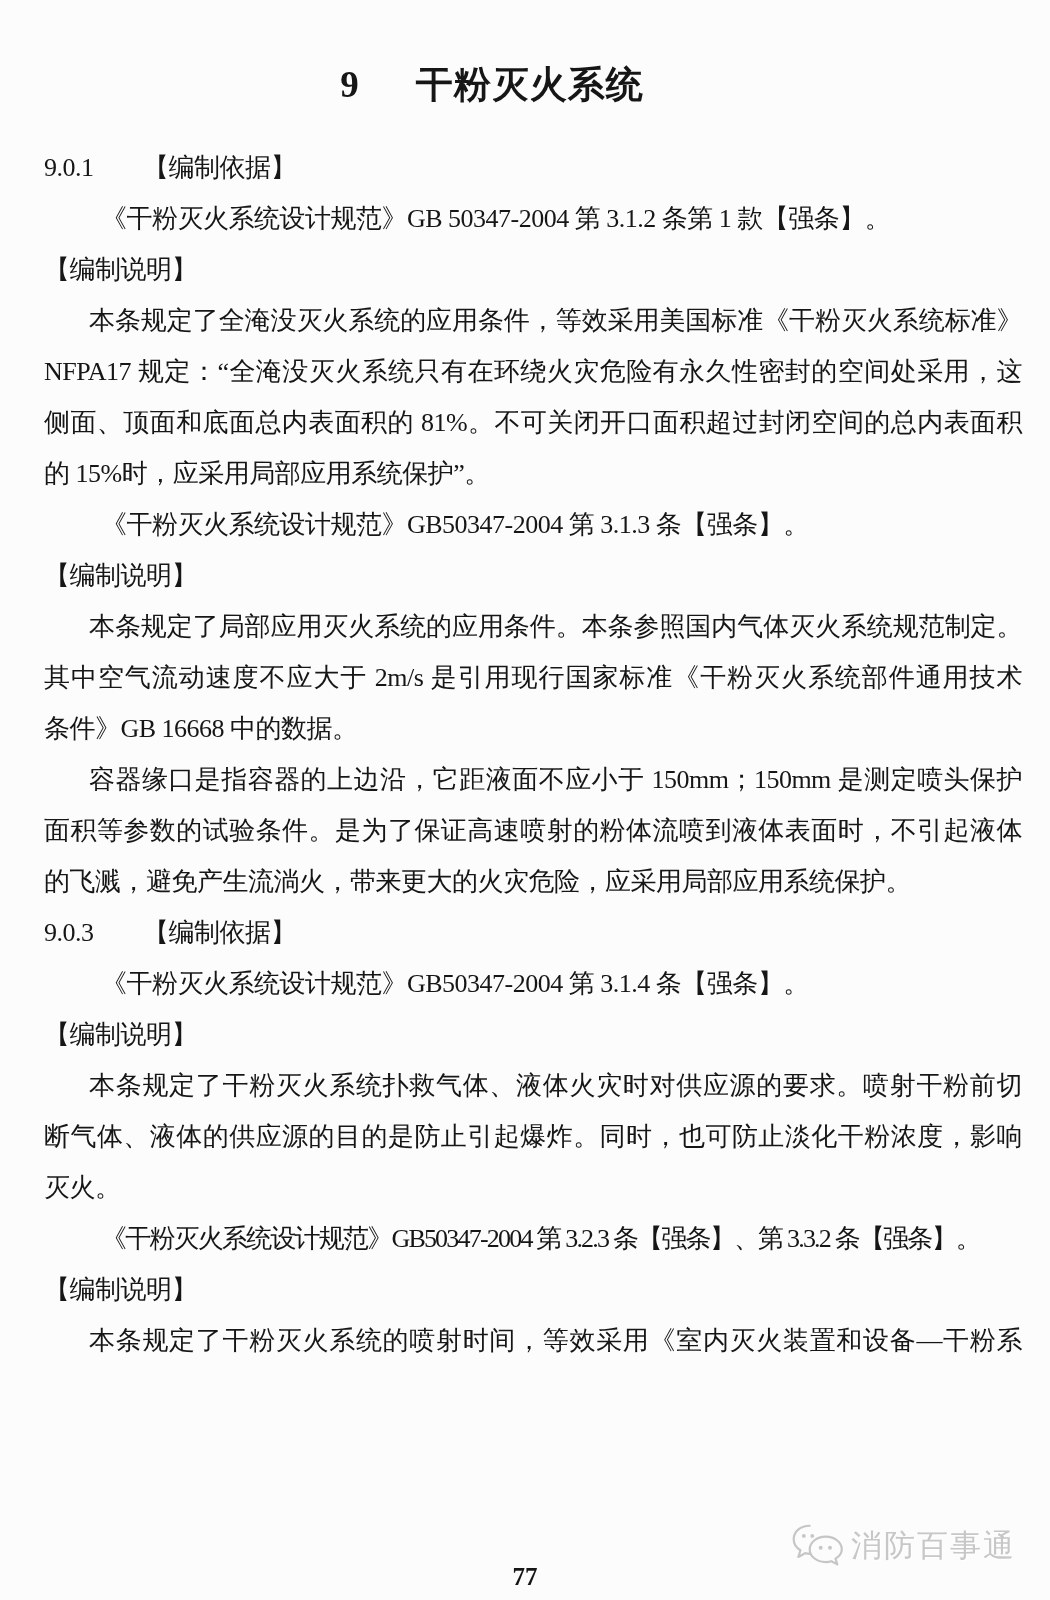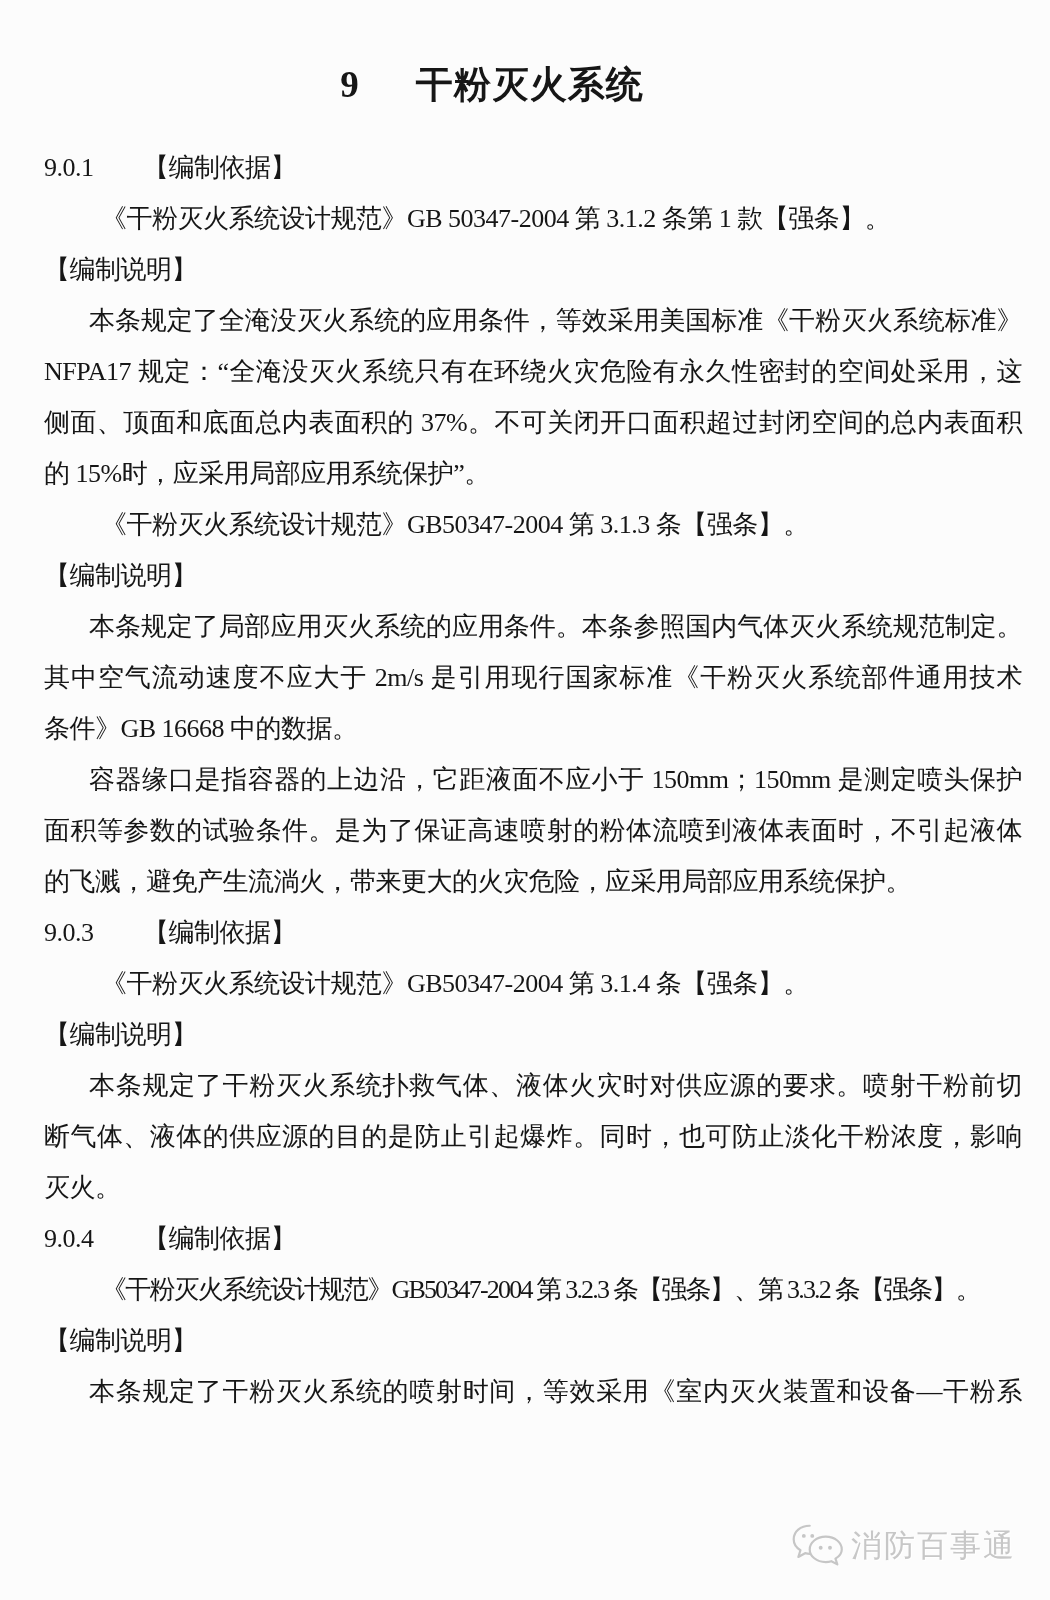--- a/index.html
+++ b/index.html
@@ -57,48 +57,48 @@
   <div class="title">
     <span class="t-num">9</span><span>干粉灭火系统</span>
   </div>
 
   <div class="doc">
       <div class="line clause"><span class="num">9.0.1</span><span class="lab">【编制依据】</span></div>
       <div class="line ref">《干粉灭火系统设计规范》GB 50347-2004 第 3.1.2 条第 1 款【强条】。</div>
       <div class="line label">【编制说明】</div>
       <div class="line p-first fill">本条规定了全淹没灭火系统的应用条件，等效采用美国标准《干粉灭火系统标准》</div>
       <div class="line p-line fill">NFPA17 规定：“全淹没灭火系统只有在环绕火灾危险有永久性密封的空间处采用，这</div>
-      <div class="line p-line fill">侧面、顶面和底面总内表面积的 37%。不可关闭开口面积超过封闭空间的总内表面积</div>
+      <div class="line p-line fill">侧面、顶面和底面总内表面积的 81%。不可关闭开口面积超过封闭空间的总内表面积</div>
       <div class="line p-line">的 15%时，应采用局部应用系统保护”。</div>
       <div class="line ref">《干粉灭火系统设计规范》GB50347-2004 第 3.1.3 条【强条】。</div>
       <div class="line label">【编制说明】</div>
       <div class="line p-first fill">本条规定了局部应用灭火系统的应用条件。本条参照国内气体灭火系统规范制定。</div>
       <div class="line p-line fill">其中空气流动速度不应大于 2m/s 是引用现行国家标准《干粉灭火系统部件通用技术</div>
       <div class="line p-line">条件》GB 16668 中的数据。</div>
       <div class="line p-first fill">容器缘口是指容器的上边沿，它距液面不应小于 150mm；150mm 是测定喷头保护</div>
       <div class="line p-line fill">面积等参数的试验条件。是为了保证高速喷射的粉体流喷到液体表面时，不引起液体</div>
       <div class="line p-line">的飞溅，避免产生流淌火，带来更大的火灾危险，应采用局部应用系统保护。</div>
       <div class="line clause"><span class="num">9.0.3</span><span class="lab">【编制依据】</span></div>
       <div class="line ref">《干粉灭火系统设计规范》GB50347-2004 第 3.1.4 条【强条】。</div>
       <div class="line label">【编制说明】</div>
       <div class="line p-first fill">本条规定了干粉灭火系统扑救气体、液体火灾时对供应源的要求。喷射干粉前切</div>
       <div class="line p-line fill">断气体、液体的供应源的目的是防止引起爆炸。同时，也可防止淡化干粉浓度，影响</div>
       <div class="line p-line">灭火。</div>
-      <div class="line clause"><span class="num">9.0.4</span><span class="lab">【编制依据】</span></div>
       <div class="line ref tight">《干粉灭火系统设计规范》GB50347-2004 第 3.2.3 条【强条】、第 3.3.2 条【强条】。</div>
       <div class="line label">【编制说明】</div>
       <div class="line p-first fill">本条规定了干粉灭火系统的喷射时间，等效采用《室内灭火装置和设备—干粉系</div>
     </div>
 
   <div class="watermark">
     <svg width="54" height="46" viewBox="0 0 64 54" aria-hidden="true">
       <path d="M21 3 C10 3 2 10 2 19 c0 5.5 3 10 8 13 l-2.5 8 8-4.5 c2 .5 3.7 .8 5.5 .8 1.5 0 3-.1 4.5-.4" fill="#fcfcfc" stroke="#c6c6c6" stroke-width="2.6" stroke-linecap="round" stroke-linejoin="round"></path>
       <circle cx="14" cy="15" r="2.3" fill="#c6c6c6"></circle>
       <circle cx="24" cy="15" r="2.3" fill="#c6c6c6"></circle>
       <path d="M40 16 c-11 0-19 7-19 15 0 8 8 15 19 15 2.3 0 4.6-.3 6.7-1 l7 3.8 -2.2-6.8 c4.5-2.8 7.5-6.6 7.5-11 0-8-8-15-19-15z" fill="#fcfcfc" stroke="#c6c6c6" stroke-width="2.6" stroke-linecap="round" stroke-linejoin="round"></path>
       <circle cx="34" cy="29" r="2.3" fill="#c6c6c6"></circle>
       <circle cx="45" cy="29" r="2.3" fill="#c6c6c6"></circle>
     </svg>
     <span class="wm-text">消防百事通</span>
   </div>
 
+  <div class="pageno">77</div>
 
 </div>
 
 </body></html>

